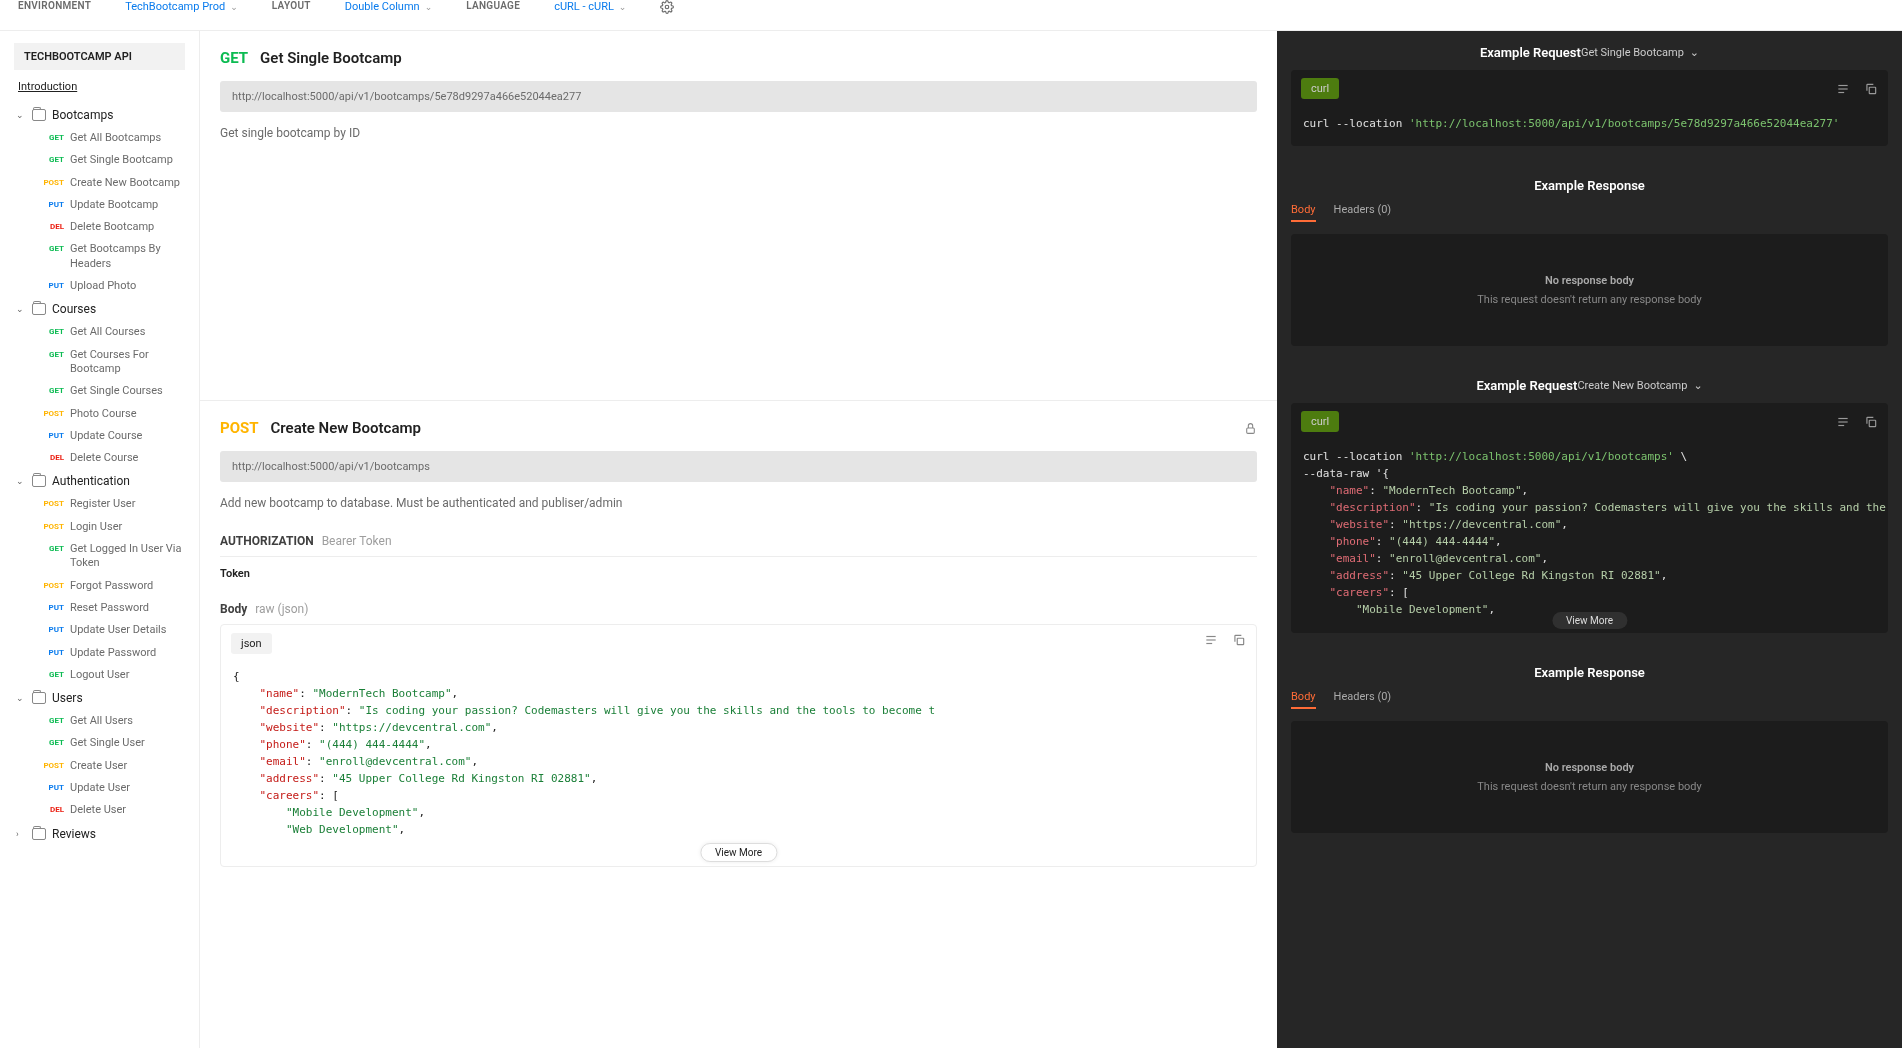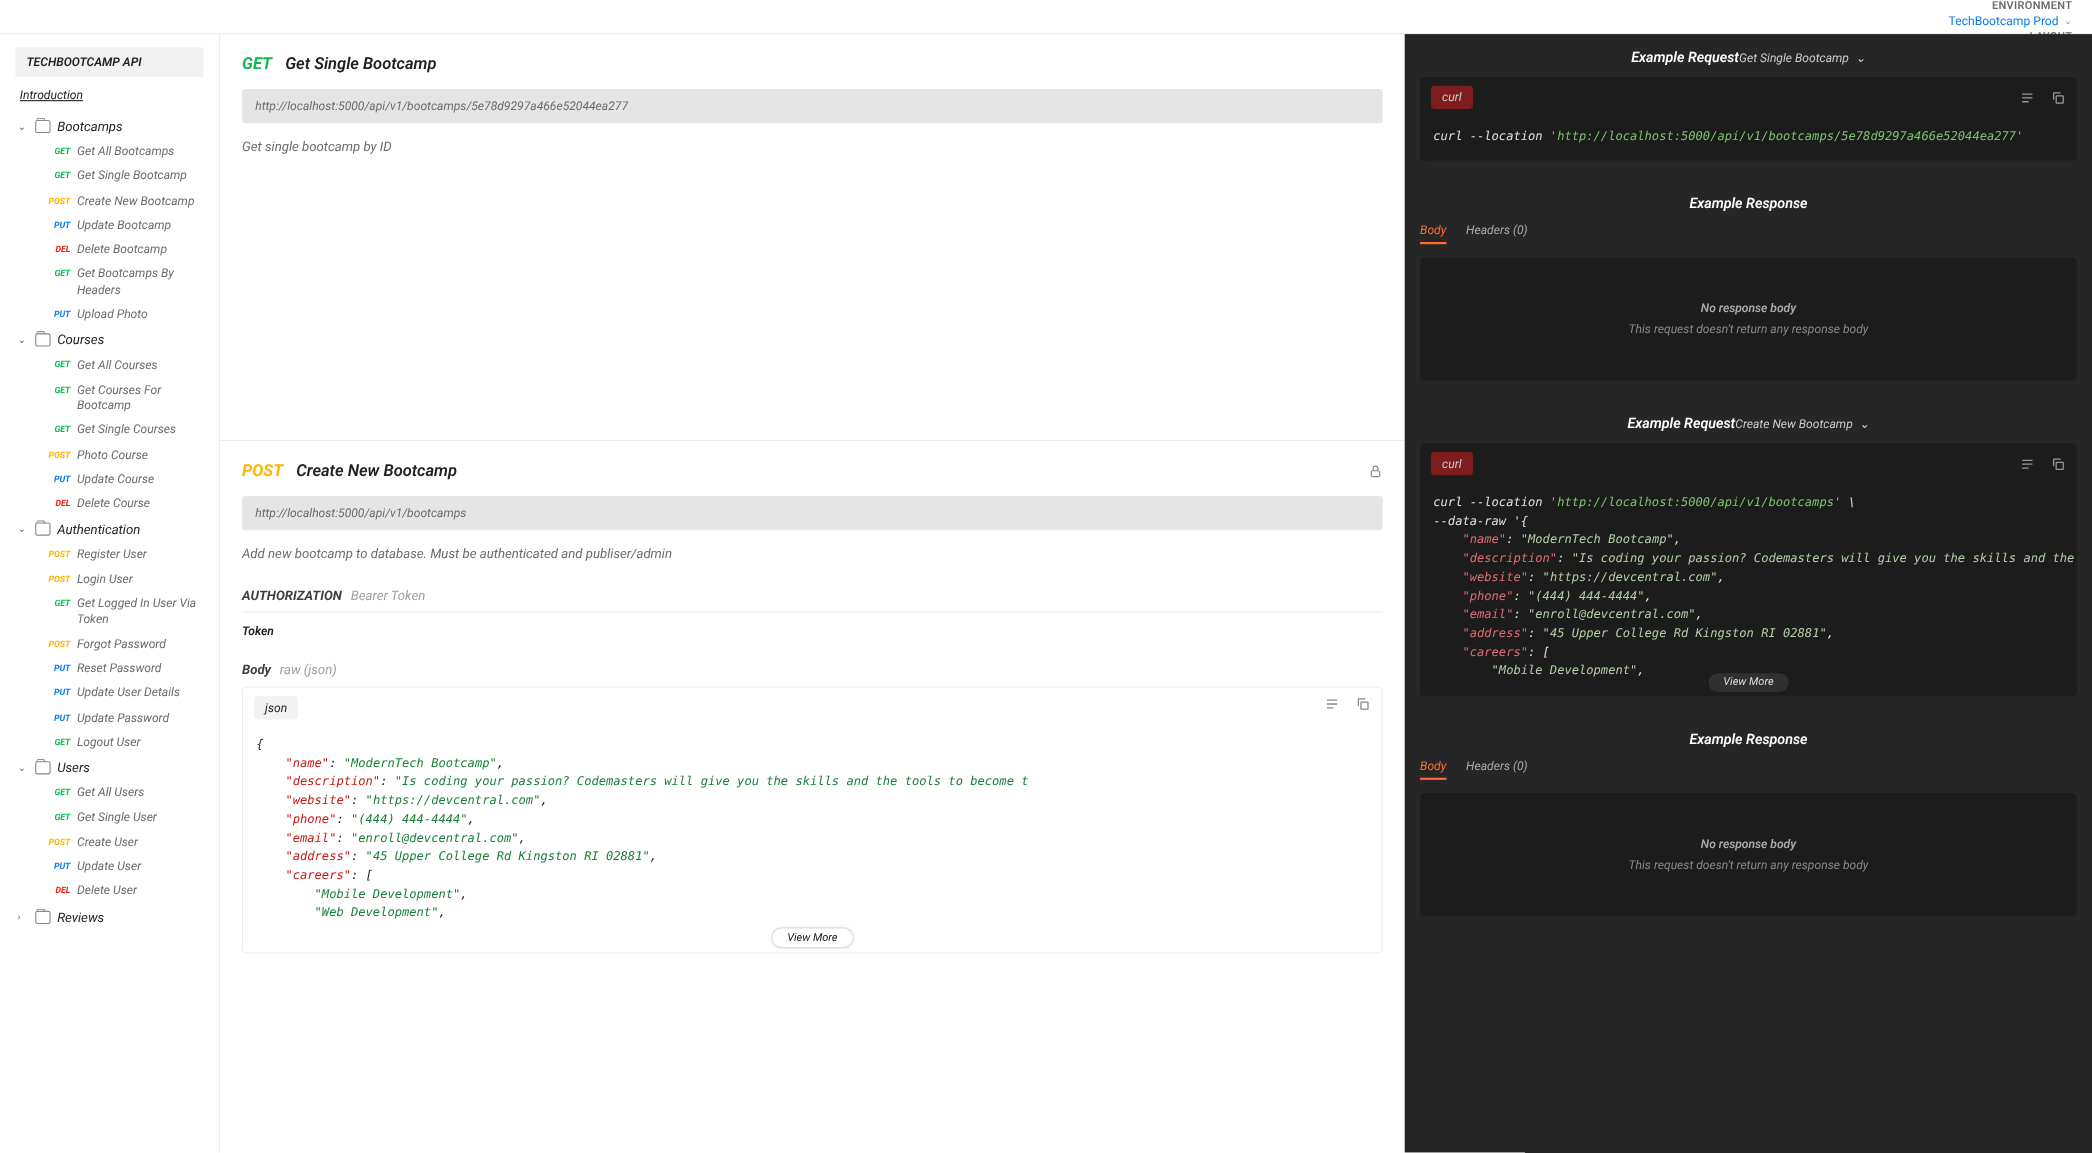--- a/index.html
+++ b/index.html
@@ -1,22 +1,22 @@
 <!DOCTYPE html>
 <html><head>
 <meta charset="utf-8">
 <style>
 * { box-sizing: border-box; margin: 0; padding: 0; }
 body { font-family: -apple-system, BlinkMacSystemFont, "Segoe UI", Roboto, sans-serif; font-size: 12px; color: #212121; background: #fff; overflow: hidden; }
-.topbar { height: 31px; display: flex; align-items: flex-end; padding: 0 18px; border-bottom: 1px solid #ededed; gap: 2px; flex-direction: column; }
+.topbar { height: 31px; display: flex; align-items: flex-start; padding: 0 18px; border-bottom: 1px solid #ededed; gap: 34px; }
 .tb-label { font-size: 10px; font-weight: 600; color: #6b6b6b; letter-spacing: 0.3px; }
 .tb-value { font-size: 11px; color: #097bed; display: flex; align-items: center; gap: 5px; cursor: pointer; }
 .tb-value .chev { font-size: 9px; color: #999; }
 .gear { color: #6b6b6b; cursor: pointer; }
-.main { display: flex; height: calc(100vh - 31px); font-style: italic; }
+.main { display: flex; height: calc(100vh - 31px); }
 .sidebar { width: 200px; border-right: 1px solid #ededed; overflow-y: auto; padding: 12px 0; }
 .api-title-box { margin: 0 14px 10px 14px; background: #f2f2f2; padding: 7px 10px; font-size: 11px; font-weight: 600; }
 .intro-link { margin: 0 18px 10px 18px; font-size: 11px; text-decoration: underline; color: #212121; cursor: pointer; }
 .tree-item { display: flex; align-items: center; padding: 5px 8px 5px 16px; font-size: 12px; cursor: pointer; gap: 6px; }
 .tree-chev { width: 10px; font-size: 9px; color: #666; }
 .folder-icon { width: 14px; height: 12px; background: none; border: 1px solid #888; border-radius: 2px; position: relative; }
 .folder-icon::before { content: ""; position: absolute; top: -3px; left: 0; width: 6px; height: 2px; border: 1px solid #888; border-bottom: none; border-radius: 2px 2px 0 0; }
 .req-item { display: flex; align-items: flex-start; padding: 4px 8px 4px 38px; font-size: 11px; cursor: pointer; gap: 6px; }
 .method-badge { font-size: 8px; font-weight: 700; width: 26px; text-align: right; padding-top: 2px; flex-shrink: 0; }
 .m-get { color: #0cbb52; }
@@ -50,21 +50,21 @@
 .j-key { color: #c41a16; }
 .j-str { color: #1a7f37; }
 .j-punc { color: #212121; }
 
 .ex-sec { padding: 14px 14px 4px 14px; }
 .ex-head-row { display: flex; align-items: center; justify-content: center; margin-bottom: 10px; }
 .ex-head { font-size: 13px; font-weight: 600; color: #fff; }
 .ex-sel { font-size: 11px; color: #ccc; display: flex; align-items: center; gap: 6px; cursor: pointer; }
 .code-box { background: #1c1c1c; border-radius: 4px; margin-bottom: 14px; position: relative; }
 .code-tab-row { display: flex; align-items: center; padding: 8px 10px; }
-.code-tab { background: #7f1d1d; color: #ccc; font-size: 11px; padding: 4px 10px; border-radius: 3px; }
+.code-tab { background: #4d7c0f; color: #ccc; font-size: 11px; padding: 4px 10px; border-radius: 3px; }
 .code-icons { margin-left: auto; display: flex; gap: 14px; color: #999; }
 .code-icons span { cursor: pointer; }
 .code-pre { font-family: Menlo, Consolas, monospace; font-size: 11px; padding: 8px 12px 14px 12px; white-space: pre; line-height: 1.55; color: #e0e0e0; overflow: hidden; }
 .c-cmd { color: #e0e0e0; }
 .c-url { color: #7cc36e; }
 .c-key { color: #e06c75; }
 .c-str { color: #b5cea8; }
 .view-more-dark { position: absolute; left: 50%; transform: translateX(-50%); bottom: 4px; background: #303030; border-radius: 12px; padding: 3px 14px; font-size: 10px; color: #ddd; cursor: pointer; }
 .resp-tabs { display: flex; gap: 18px; font-size: 11px; color: #aaa; margin-bottom: 12px; }
 .resp-tab { padding-bottom: 4px; cursor: pointer; }

